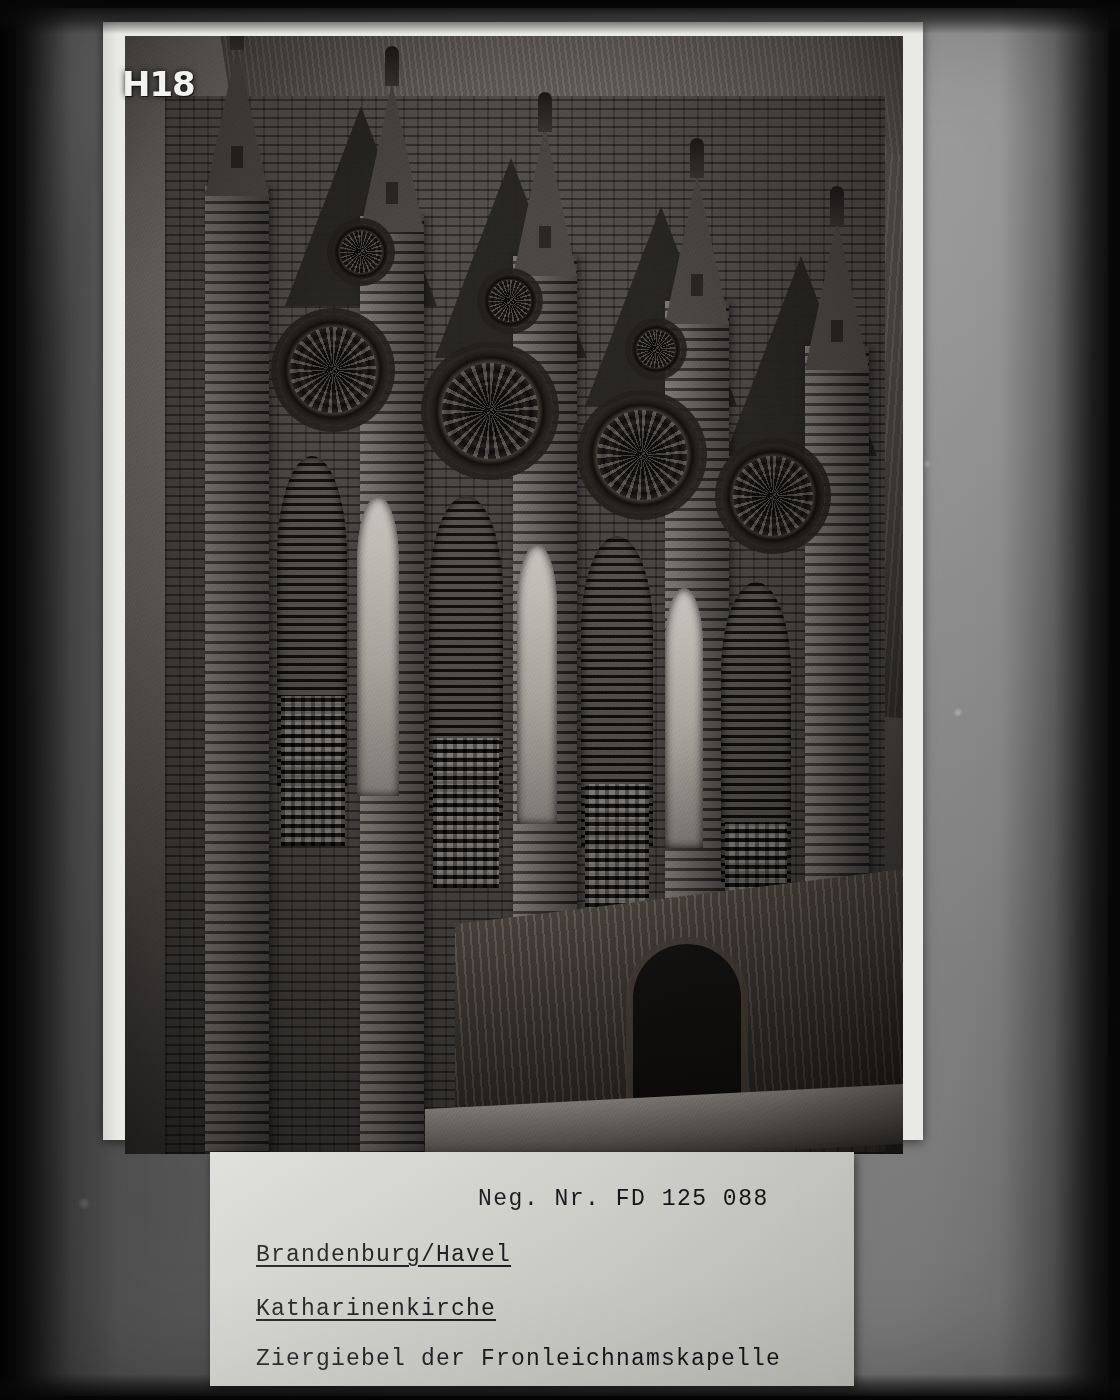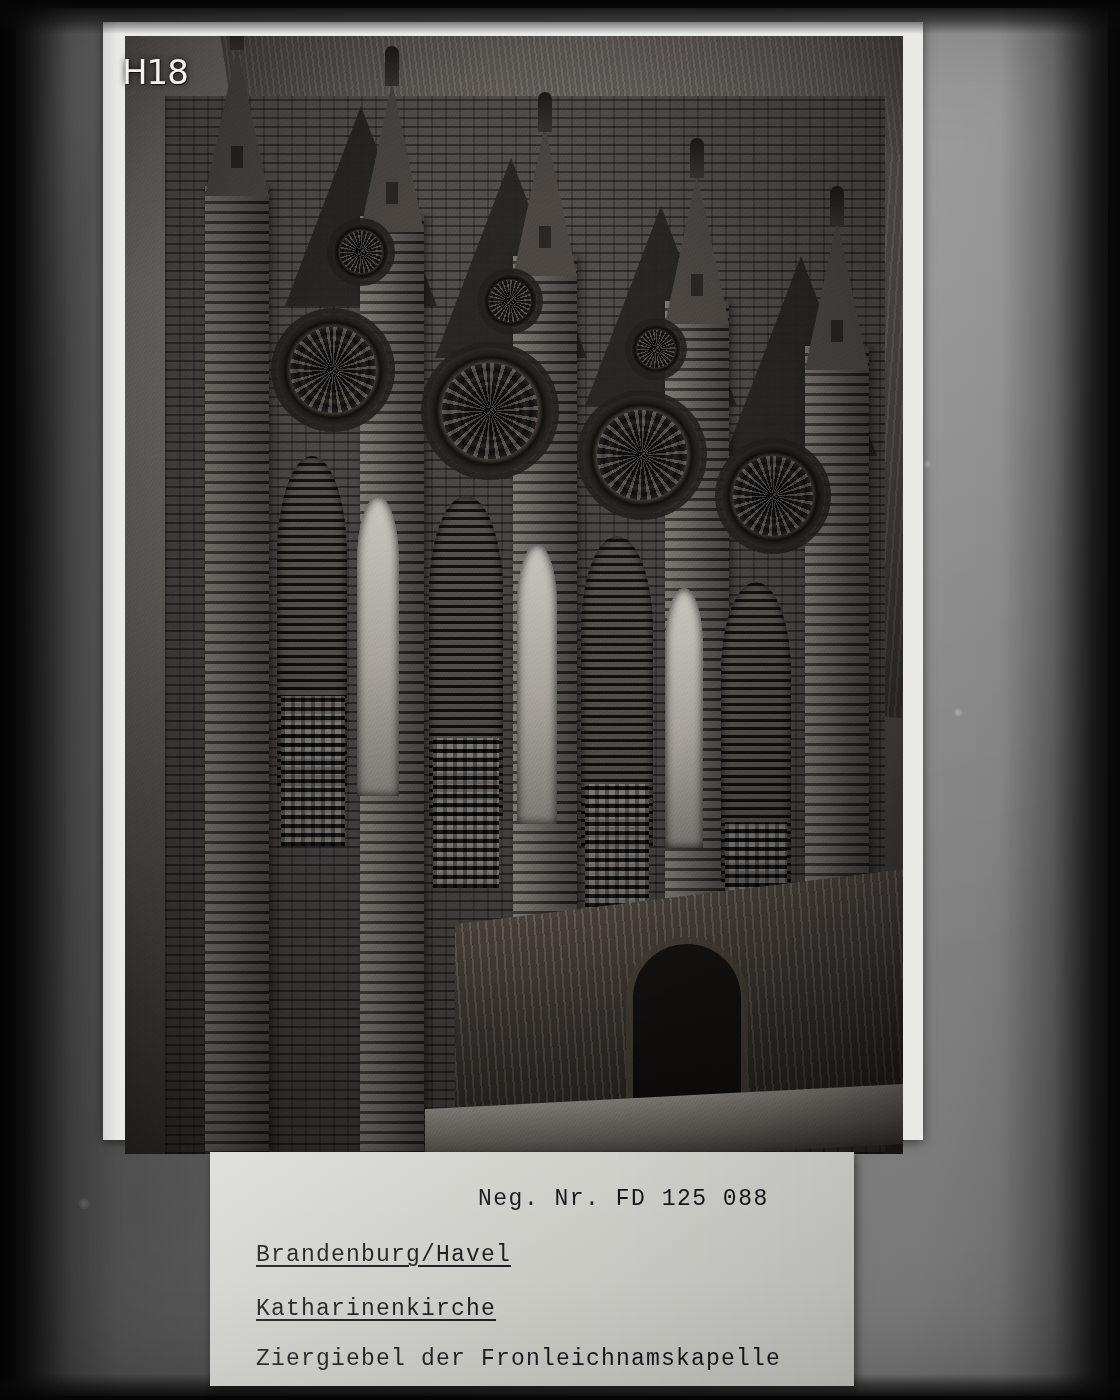--- a/index.html
+++ b/index.html
@@ -273,24 +273,24 @@
       repeating-linear-gradient(37deg, rgba(255,255,255,0.025) 0px, rgba(255,255,255,0.025) 1px, rgba(0,0,0,0.025) 1px, rgba(0,0,0,0.025) 2px),
       repeating-linear-gradient(120deg, rgba(255,255,255,0.02) 0px, rgba(255,255,255,0.02) 1px, rgba(0,0,0,0.02) 1px, rgba(0,0,0,0.02) 3px);
     pointer-events: none;
     mix-blend-mode: overlay;
   }
 
   
   #frame-code {
     position: absolute;
     left: 122px;
-    top: 52px;
+    top: 64px;
     color: #f2f2f0;
     font-family: "DejaVu Sans", sans-serif;
-    font-weight: 400;
+    font-weight: 700;
     font-size: 34px;
     letter-spacing: -1px;
     text-shadow: 0 0 6px rgba(0,0,0,0.85), 1px 1px 0 rgba(0,0,0,0.6);
     z-index: 40;
   }
 
   
   #caption-label {
     position: absolute;
     left: 210px;

